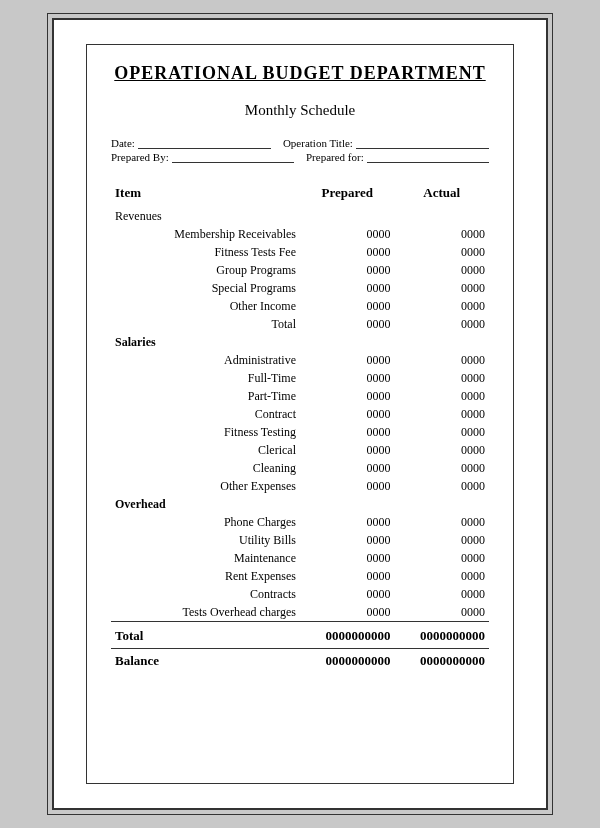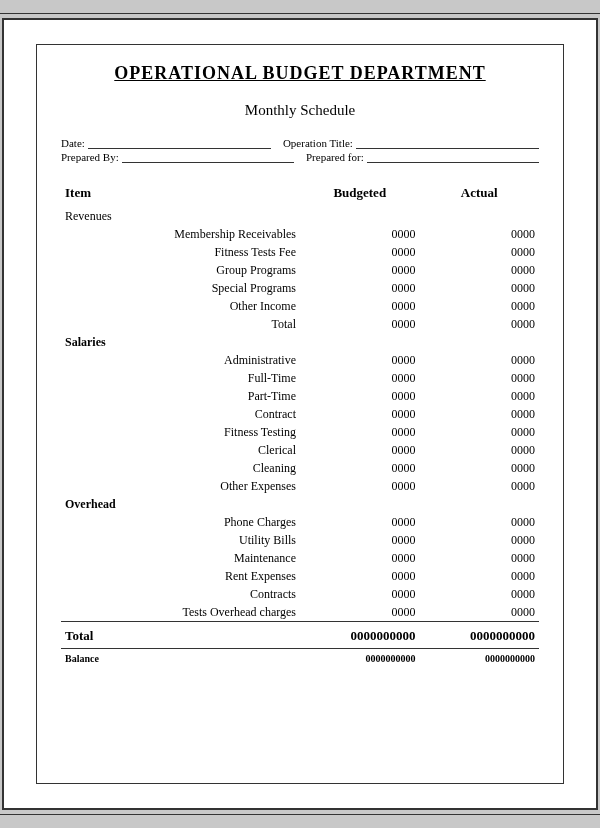--- a/index.html
+++ b/index.html
@@ -5,21 +5,21 @@
     * { margin: 0; padding: 0; box-sizing: border-box; }
     body {
       background: #c8c8c8;
       display: flex;
       justify-content: center;
       align-items: center;
       min-height: 100vh;
       font-family: 'Times New Roman', Times, serif;
     }
     .page {
-      width: 596px;
+      width: 496px;
       min-height: 780px;
       background: #fff;
       border: 2px solid #333;
       outline: 1px solid #333;
       outline-offset: 4px;
       padding: 24px 32px 24px 32px;
       position: relative;
     }
     .page-inner {
       border: 1.5px solid #333;
@@ -103,21 +103,21 @@
     }
     .total-row td {
       font-weight: bold;
       font-size: 13px;
       border-top: 1.5px solid #333;
       padding-top: 6px;
       padding-bottom: 4px;
     }
     .balance-row td {
       font-weight: bold;
-      font-size: 10px;
+      font-size: 13px;
       border-top: 1.5px solid #333;
       padding-top: 4px;
       padding-bottom: 4px;
     }
     .indent {
       text-align: right;
       padding-right: 8px;
     }
     .header-row th {
       padding-bottom: 6px;
@@ -145,21 +145,21 @@
         <div class="form-line"></div>
         <span class="form-label">Prepared for:</span>
         <div class="form-line-end"></div>
       </div>
     </div>
 
     <table class="budget-table">
       <thead>
         <tr class="header-row">
           <th style="width:50%">Item</th>
-          <th class="num" style="width:25%">Budgeted</th>
+          <th class="num" style="width:25%">Prepared</th>
           <th class="num" style="width:25%">Actual</th>
         </tr>
       </thead>
       <tbody>
 
         <tr>
           <td colspan="3" class="section-header">Revenues</td>
         </tr>
         <tr>
           <td class="indent">Membership Receivables</td>

